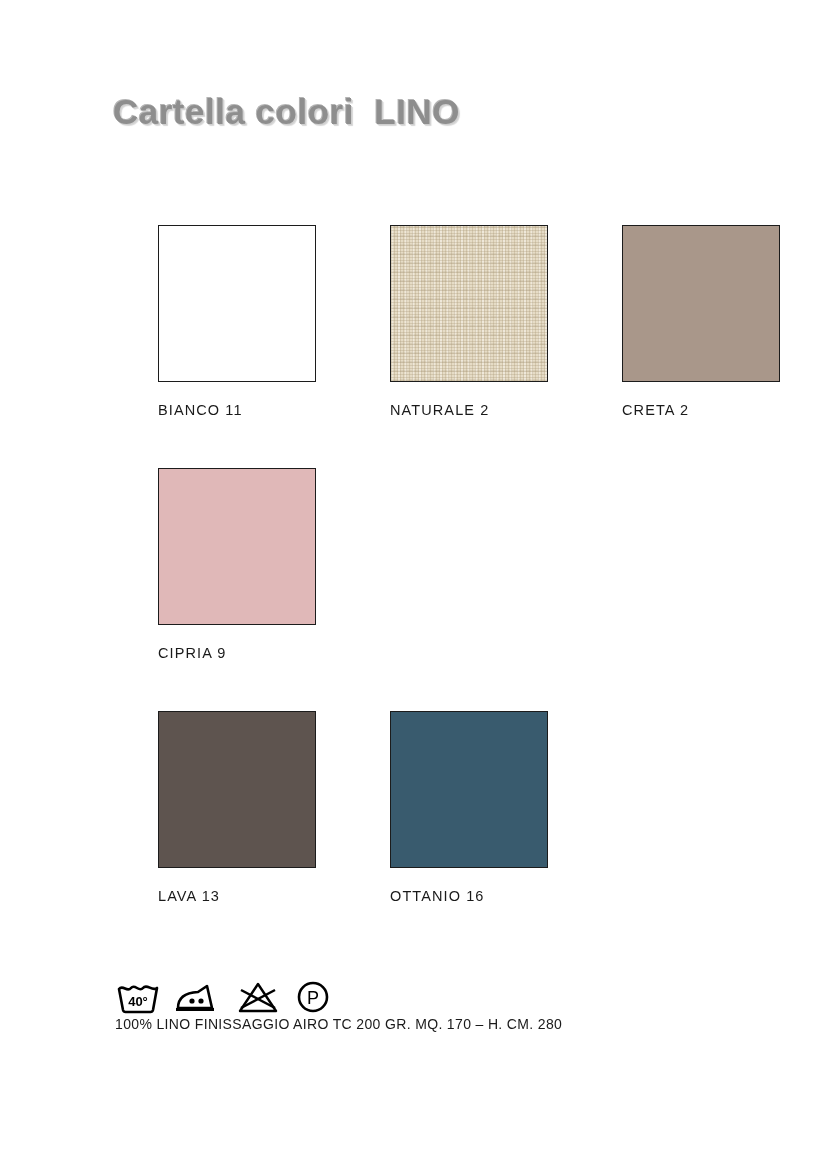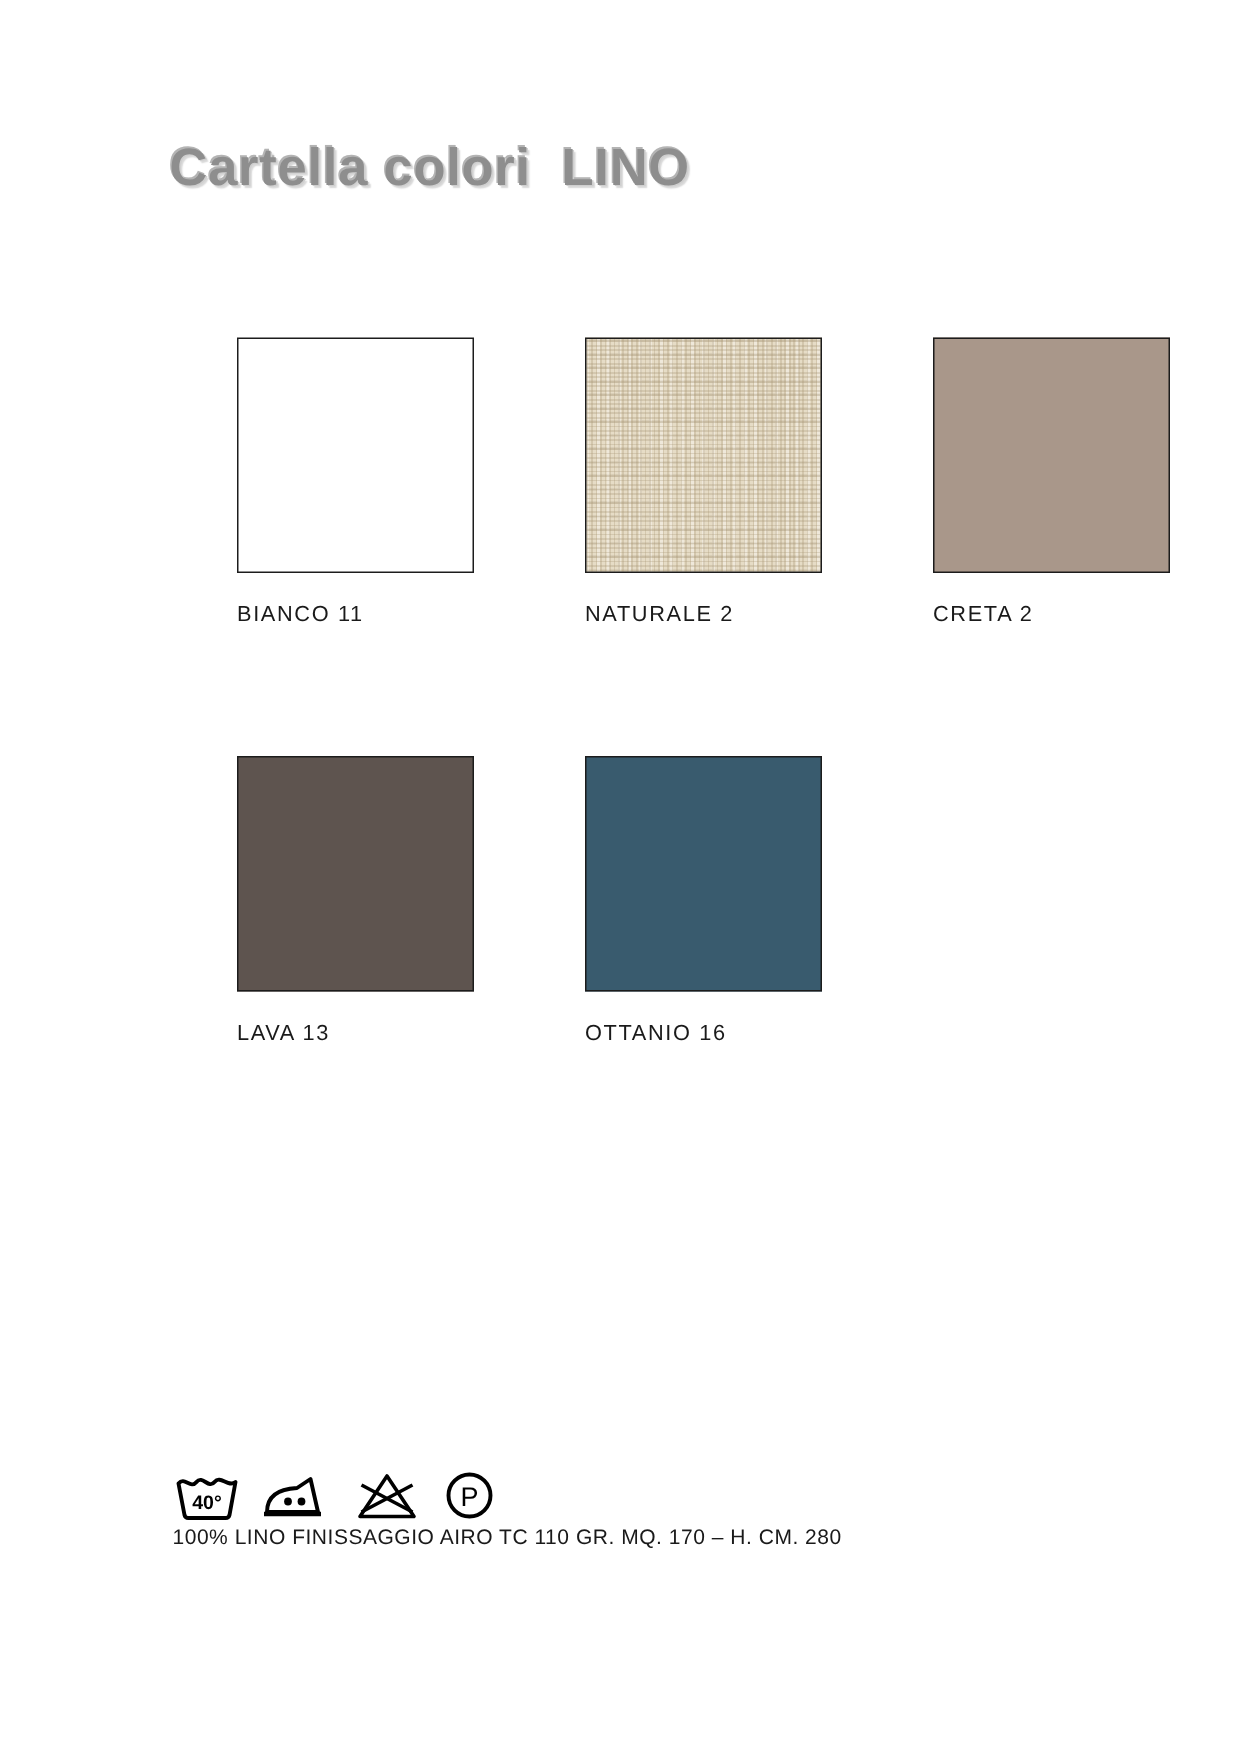--- a/index.html
+++ b/index.html
@@ -137,38 +137,44 @@
         <div class="swatch-label">NATURALE 2</div>
       </div>
       <div class="cell">
         <div class="swatch" style="background-color: rgb(169, 151, 138);"></div>
         <div class="swatch-label">CRETA 2</div>
       </div>
     </div>
 
     <div class="row-spacer"></div>
 
+    <div class="row">
+      <div class="cell">
+        <div class="swatch" style="background-color: rgb(224, 184, 184);"></div>
+        <div class="swatch-label">CIPRIA 9</div>
+      </div>
+    </div>
 
     <div class="row-spacer"></div>
 
     <div class="row">
       <div class="cell">
         <div class="swatch" style="background-color: rgb(94, 84, 79);"></div>
         <div class="swatch-label">LAVA 13</div>
       </div>
       <div class="cell">
         <div class="swatch" style="background-color: rgb(57, 91, 110);"></div>
         <div class="swatch-label">OTTANIO 16</div>
       </div>
     </div>
 
   </div>
 
   <div class="composition">
-    <div>100% LINO FINISSAGGIO AIRO TC 110 GR. MQ. 170 – H. CM. 280</div>
+    <div>100% LINO FINISSAGGIO AIRO TC 200 GR. MQ. 170 – H. CM. 280</div>
   </div>
 
   <div class="care-row">
 
     <svg class="care-symbol" width="44" height="34" viewBox="0 0 44 34">
       <path d="M3 9 C7 4, 11 13, 15 8 C19 3, 23 13, 27 8 C31 3, 36 12, 41 8
                L37 30 Q36.5 32 34.5 32 L9.5 32 Q7.5 32 7 30 Z" fill="none" stroke="#000000" stroke-width="2.6" stroke-linejoin="round"></path>
       <text x="22" y="26" text-anchor="middle" font-family="'Liberation Sans', sans-serif" font-size="13" font-weight="bold" fill="#000000">40°</text>
     </svg>
 

